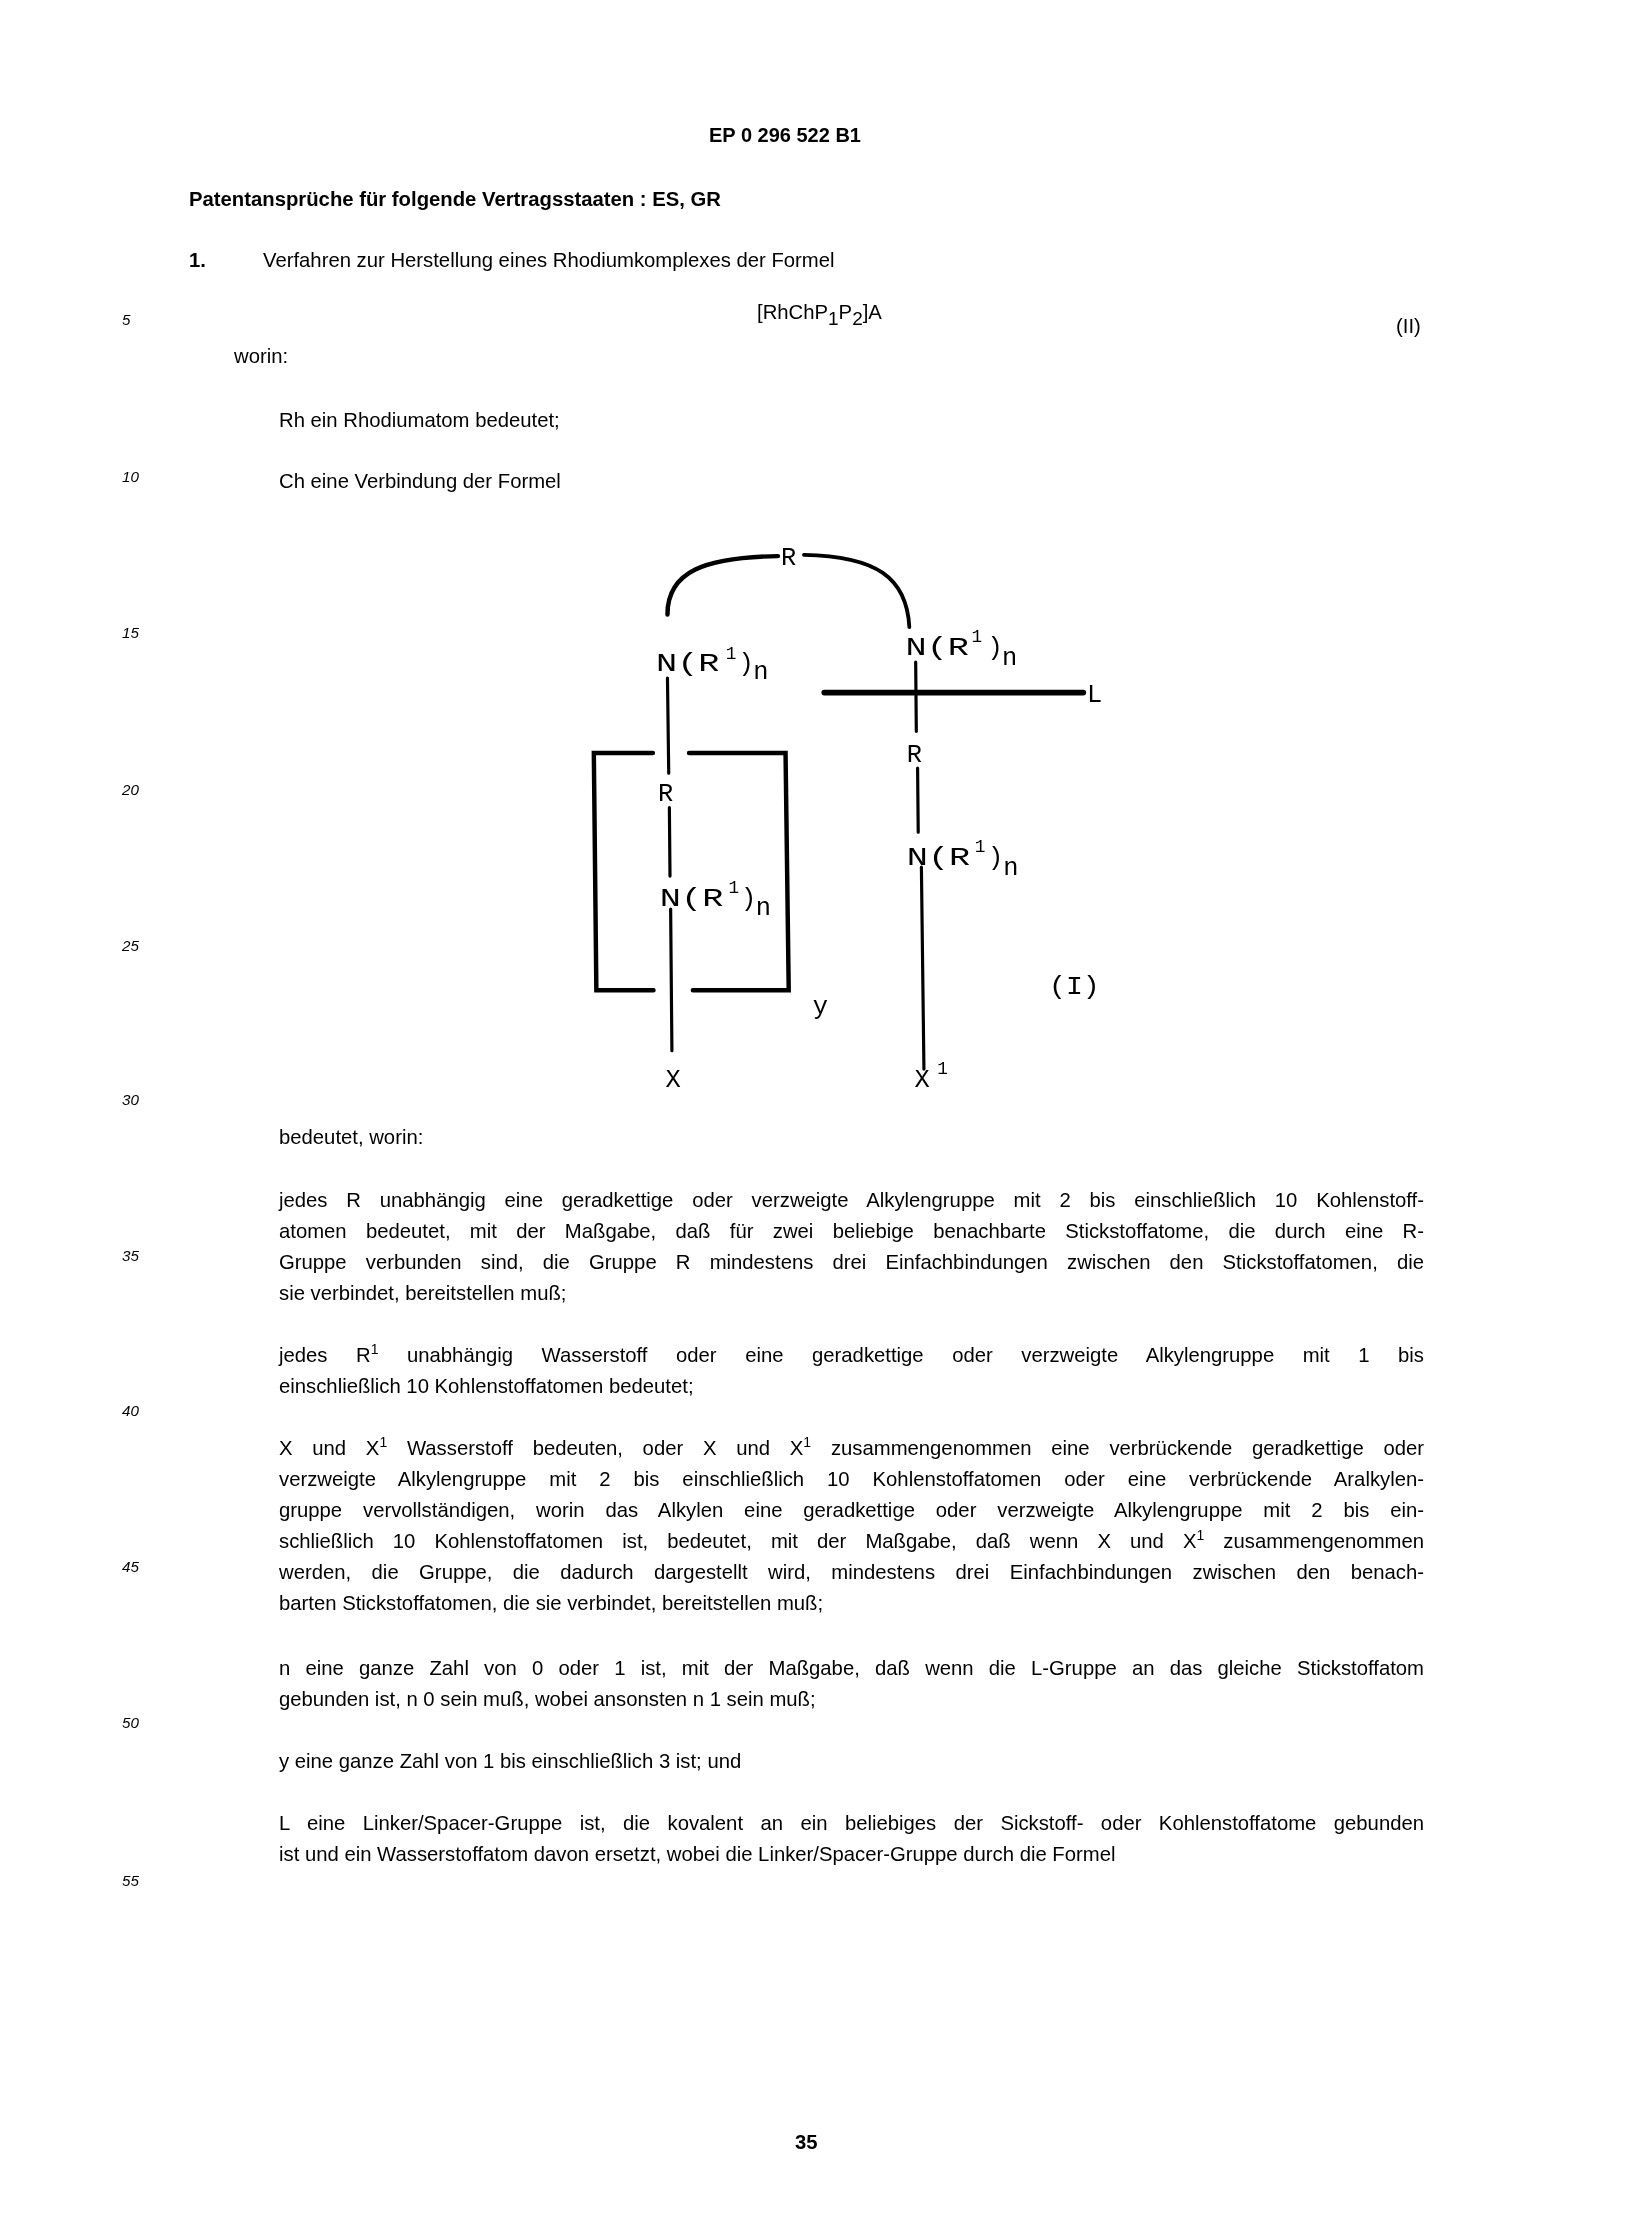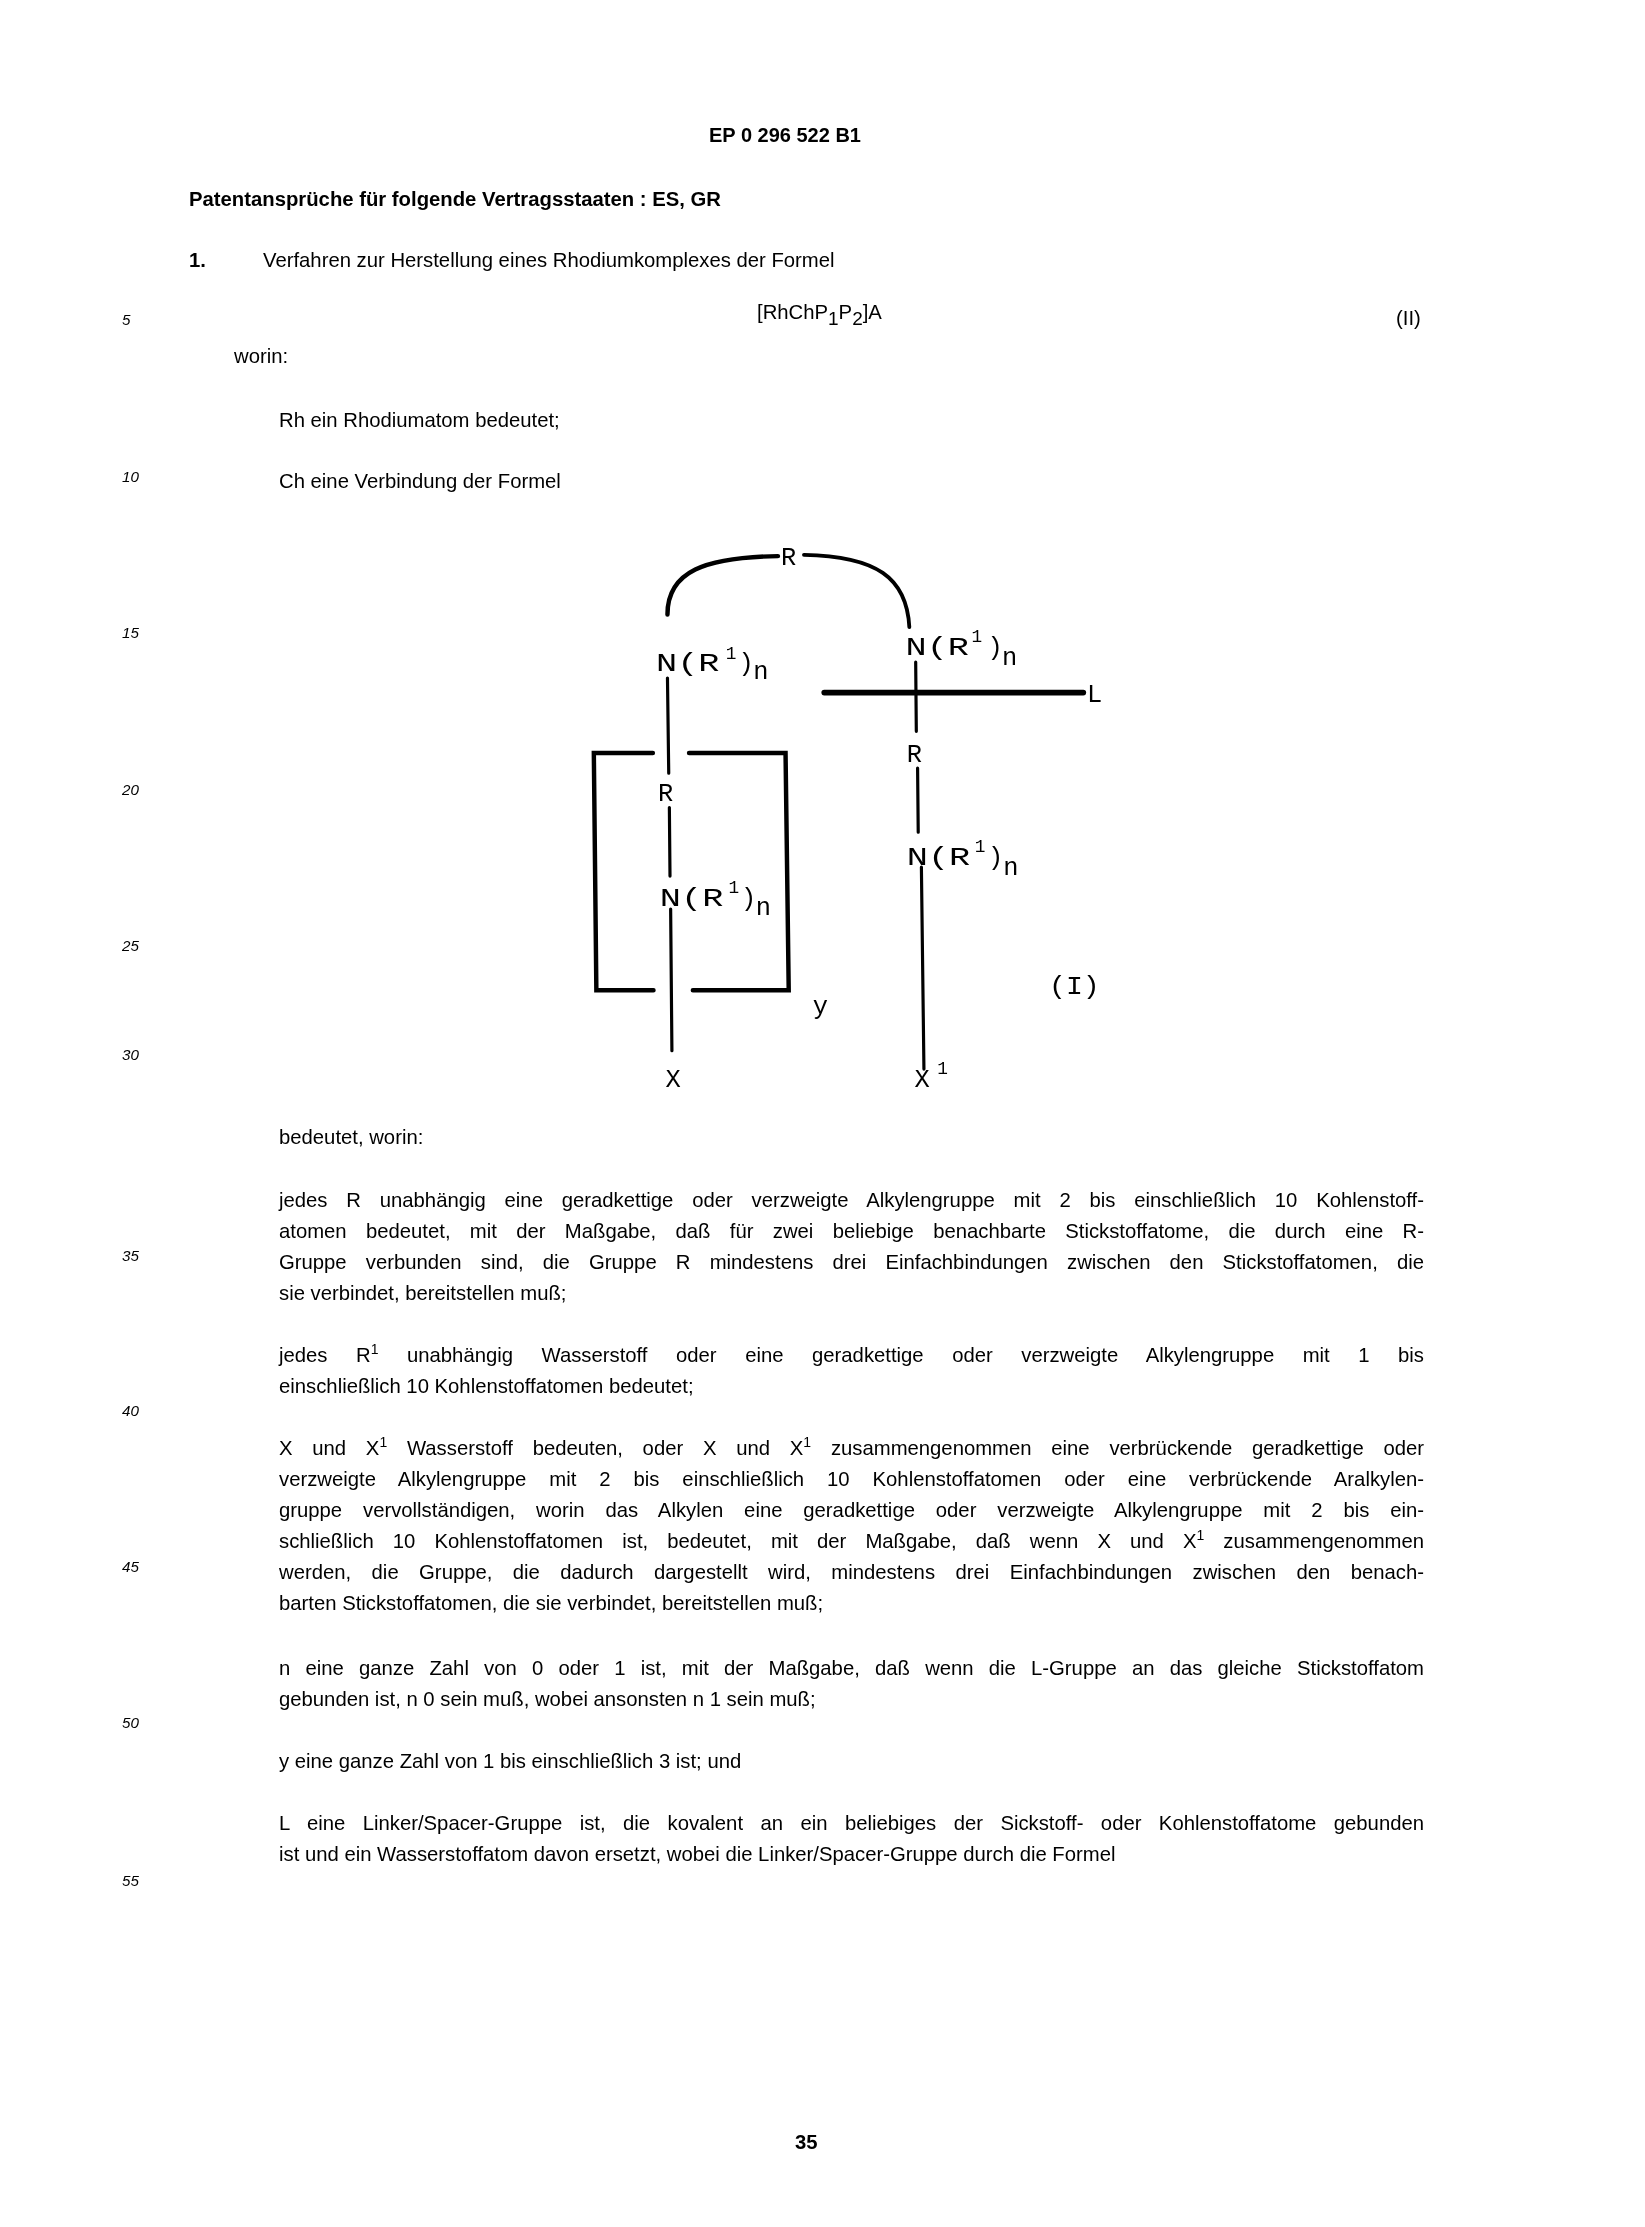--- a/index.html
+++ b/index.html
@@ -26,21 +26,21 @@
 <div class="abs hdr" style="left:709px; top:123px;">EP 0 296 522 B1</div>
 
 <div class="abs txt bold" style="left:189px; top:189px;">Patentansprüche für folgende Vertragsstaaten : ES, GR</div>
 
 <div class="abs txt bold" style="left:189px; top:250px;">1.</div>
 <div class="abs txt" style="left:235px; top:250px;margin-left:28px;">Verfahren zur Herstellung eines Rhodiumkomplexes der Formel</div>
 
 <div class="abs txt formula" style="left:757px; top:302px;">
   <span>[RhChP</span><sub>1</sub><span>P</span><sub>2</sub><span>]A</span>
 </div>
-<div class="abs txt" style="left:1396px; top:308px;">(II)</div>
+<div class="abs txt" style="left:1396px; top:316px;">(II)</div>
 
 <div class="abs txt" style="left:234px; top:346px;">worin:</div>
 <div class="abs txt" style="left:279px; top:410px;">Rh ein Rhodiumatom bedeutet;</div>
 <div class="abs txt" style="left:279px; top:471px;">Ch eine Verbindung der Formel</div>
 
 <svg id="structure" viewBox="0 0 2592 3508" xmlns="http://www.w3.org/2000/svg">
   <g stroke="#000" fill="none" stroke-linecap="round">
 
     <path d="M1051,968 C1051,900 1110,878 1225,876" stroke-width="7"></path>
     <path d="M1266,874 C1380,876 1428,910 1432,988" stroke-width="6"></path>
@@ -135,21 +135,21 @@
 <div class="para" style="top:1808px;">
   <span class="ln">L eine Linker/Spacer-Gruppe ist, die kovalent an ein beliebiges der Sickstoff- oder Kohlenstoffatome gebunden</span>
   <span class="ln last">ist und ein Wasserstoffatom davon ersetzt, wobei die Linker/Spacer-Gruppe durch die Formel</span>
 </div>
 
 <div class="abs lineno" style="left:122px; top:312px;">5</div>
 <div class="abs lineno" style="left:122px; top:469px;">10</div>
 <div class="abs lineno" style="left:122px; top:625px;">15</div>
 <div class="abs lineno" style="left:122px; top:782px;">20</div>
 <div class="abs lineno" style="left:122px; top:938px;">25</div>
-<div class="abs lineno" style="left:122px; top:1047px;">30</div>
+<div class="abs lineno" style="left:122px; top:1092px;">30</div>
 <div class="abs lineno" style="left:122px; top:1248px;">35</div>
 <div class="abs lineno" style="left:122px; top:1403px;">40</div>
 <div class="abs lineno" style="left:122px; top:1559px;">45</div>
 <div class="abs lineno" style="left:122px; top:1715px;">50</div>
 <div class="abs lineno" style="left:122px; top:1873px;">55</div>
 
 <div class="abs page-num" style="left:795px; top:2131px;">35</div>
 
 
 </body></html>

